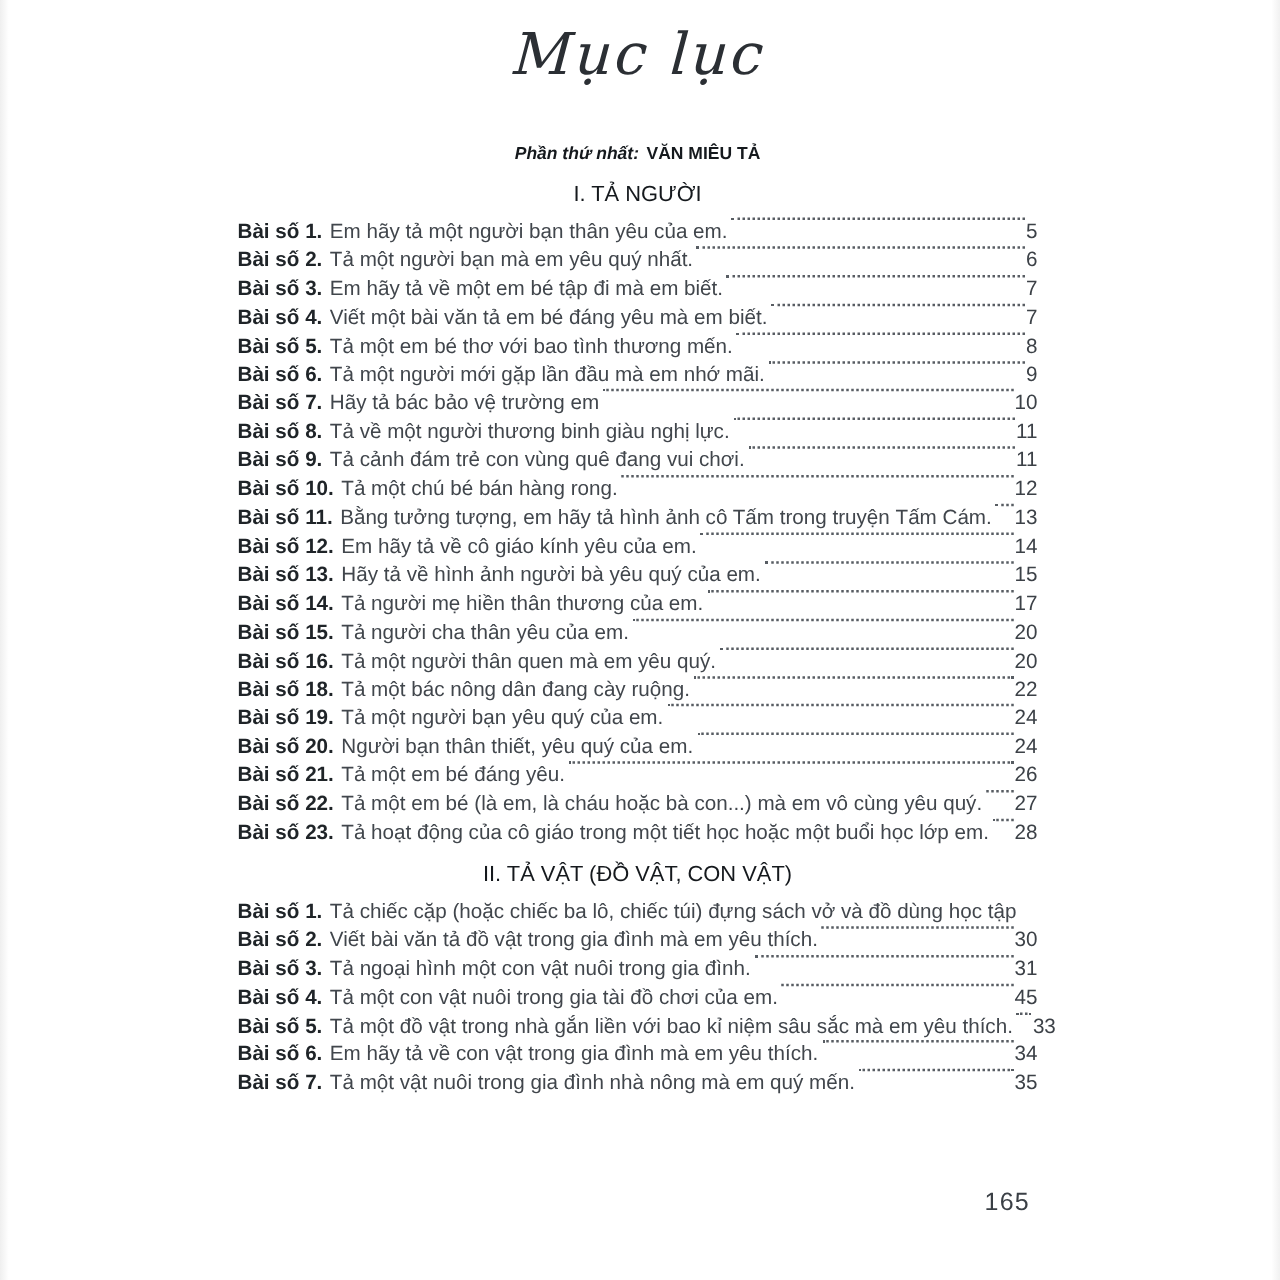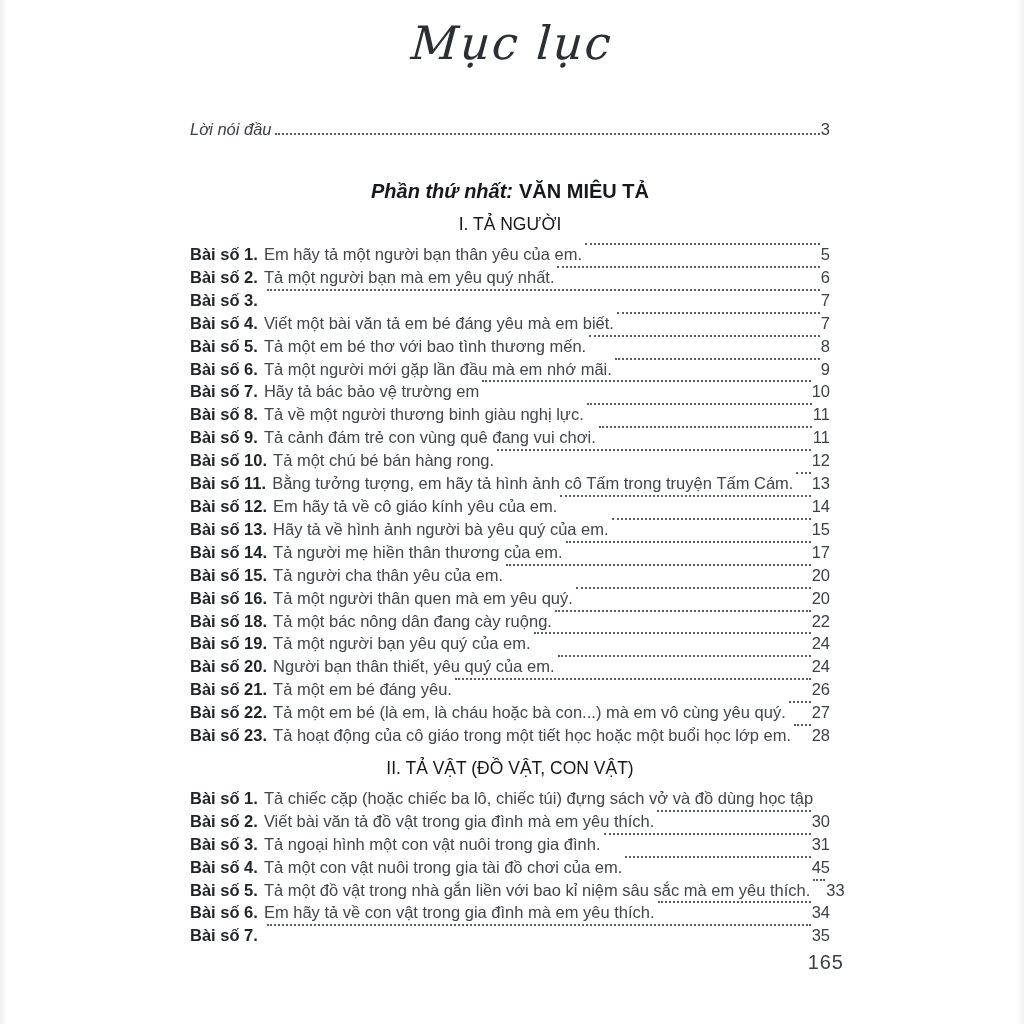--- a/index.html
+++ b/index.html
@@ -51,23 +51,23 @@
     font-size: 16.5px;
     line-height: 23px;
   }
   .intro-label {
     font-style: italic;
     color: #3c4147;
     white-space: nowrap;
   }
 
   .part-heading {
-    margin-top: 38px;
+    margin-top: 22px;
     text-align: center;
-    font-size: 20px;
+    font-size: 14px;
     font-weight: bold;
     color: #15191d;
     line-height: 24px;
   }
   .part-prefix { font-style: italic; margin-right: 6px; }
 
   .section-heading {
     text-align: center;
     font-size: 17.5px;
     font-weight: normal;
@@ -100,43 +100,38 @@
     align-self: baseline;
   }
   .entry-page {
     flex: none;
     color: #3c4147;
     font-size: 16.5px;
   }
 
   .footer-pagenum {
     position: absolute;
-    right: 180px;
+    right: 200px;
     top: 951px;
     font-size: 20px;
     color: #3a3f45;
     letter-spacing: 1px;
   }
 </style>
 </head>
 <body>
 
 <div class="sheet">
   <div class="scan-edge left"></div>
   <div class="scan-edge right"></div>
 
   <h1 class="toc-title">Mục lục</h1>
 
   <div class="content">
 
-    <div class="intro-row">
-      <span class="intro-label">Lời nói đầu</span>
-      <span class="dot-leader"></span>
-      <span class="entry-page">3</span>
-    </div>
 
     <div class="part-heading">
       <span class="part-prefix">Phần thứ nhất:</span><span class="part-title">VĂN MIÊU TẢ</span>
     </div>
 
     <div id="sections-root">
         <div class="toc-section">
           <div class="section-heading">I. TẢ NGƯỜI</div>
           <div class="toc-entry">
             <div class="entry-row">
@@ -150,20 +145,21 @@
             <div class="entry-row">
               <span class="entry-label">Bài số 2.</span>
               <span class="entry-text">Tả một người bạn mà em yêu quý nhất.</span>
               <span class="dot-leader"></span>
               <span class="entry-page">6</span>
             </div>
           </div>
           <div class="toc-entry">
             <div class="entry-row">
               <span class="entry-label">Bài số 3.</span>
+              <span class="entry-text">Em hãy tả về một em bé tập đi mà em biết.</span>
               <span class="dot-leader"></span>
               <span class="entry-page">7</span>
             </div>
           </div>
           <div class="toc-entry">
             <div class="entry-row">
               <span class="entry-label">Bài số 4.</span>
               <span class="entry-text">Viết một bài văn tả em bé đáng yêu mà em biết.</span>
               <span class="dot-leader"></span>
               <span class="entry-page">7</span>
@@ -359,20 +355,21 @@
             <div class="entry-row">
               <span class="entry-label">Bài số 6.</span>
               <span class="entry-text">Em hãy tả về con vật trong gia đình mà em yêu thích.</span>
               <span class="dot-leader"></span>
               <span class="entry-page">34</span>
             </div>
           </div>
           <div class="toc-entry">
             <div class="entry-row">
               <span class="entry-label">Bài số 7.</span>
+              <span class="entry-text">Tả một vật nuôi trong gia đình nhà nông mà em quý mến.</span>
               <span class="dot-leader"></span>
               <span class="entry-page">35</span>
             </div>
           </div>
         </div>
       </div>
 
   </div>
 
   <div class="footer-pagenum">165</div>

